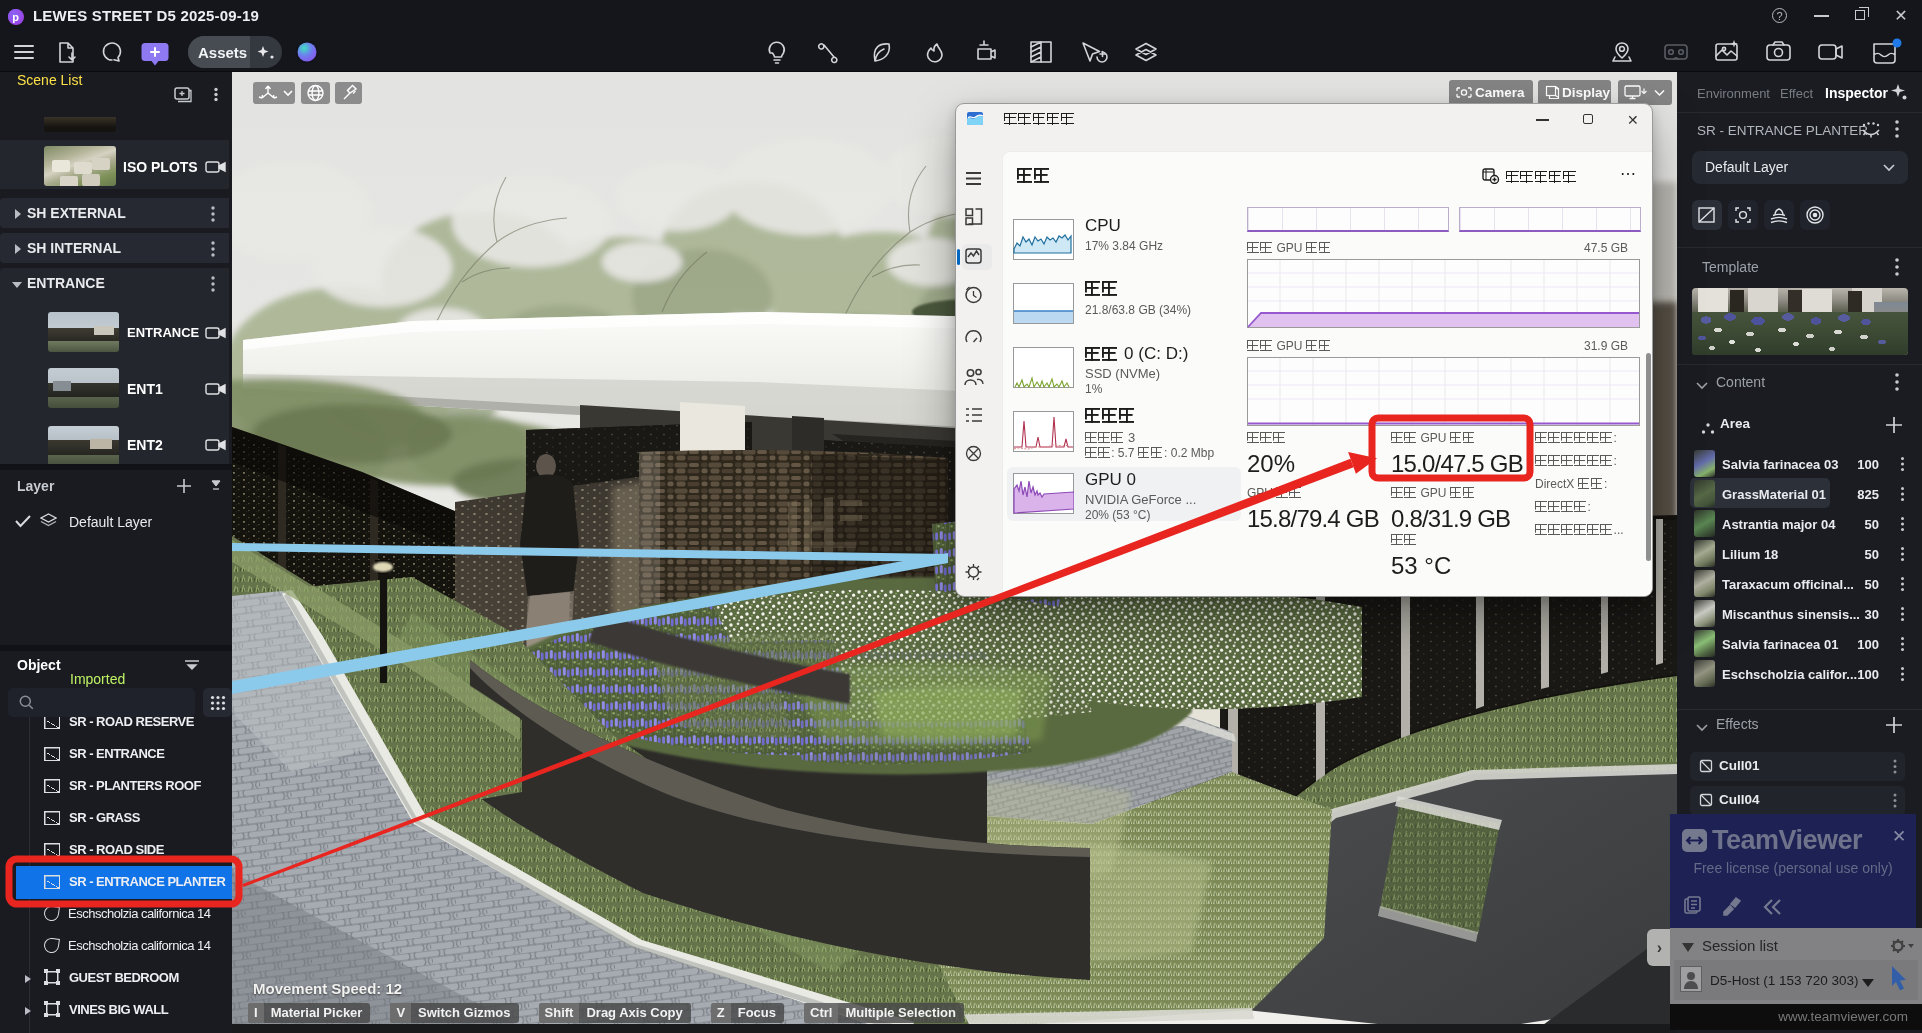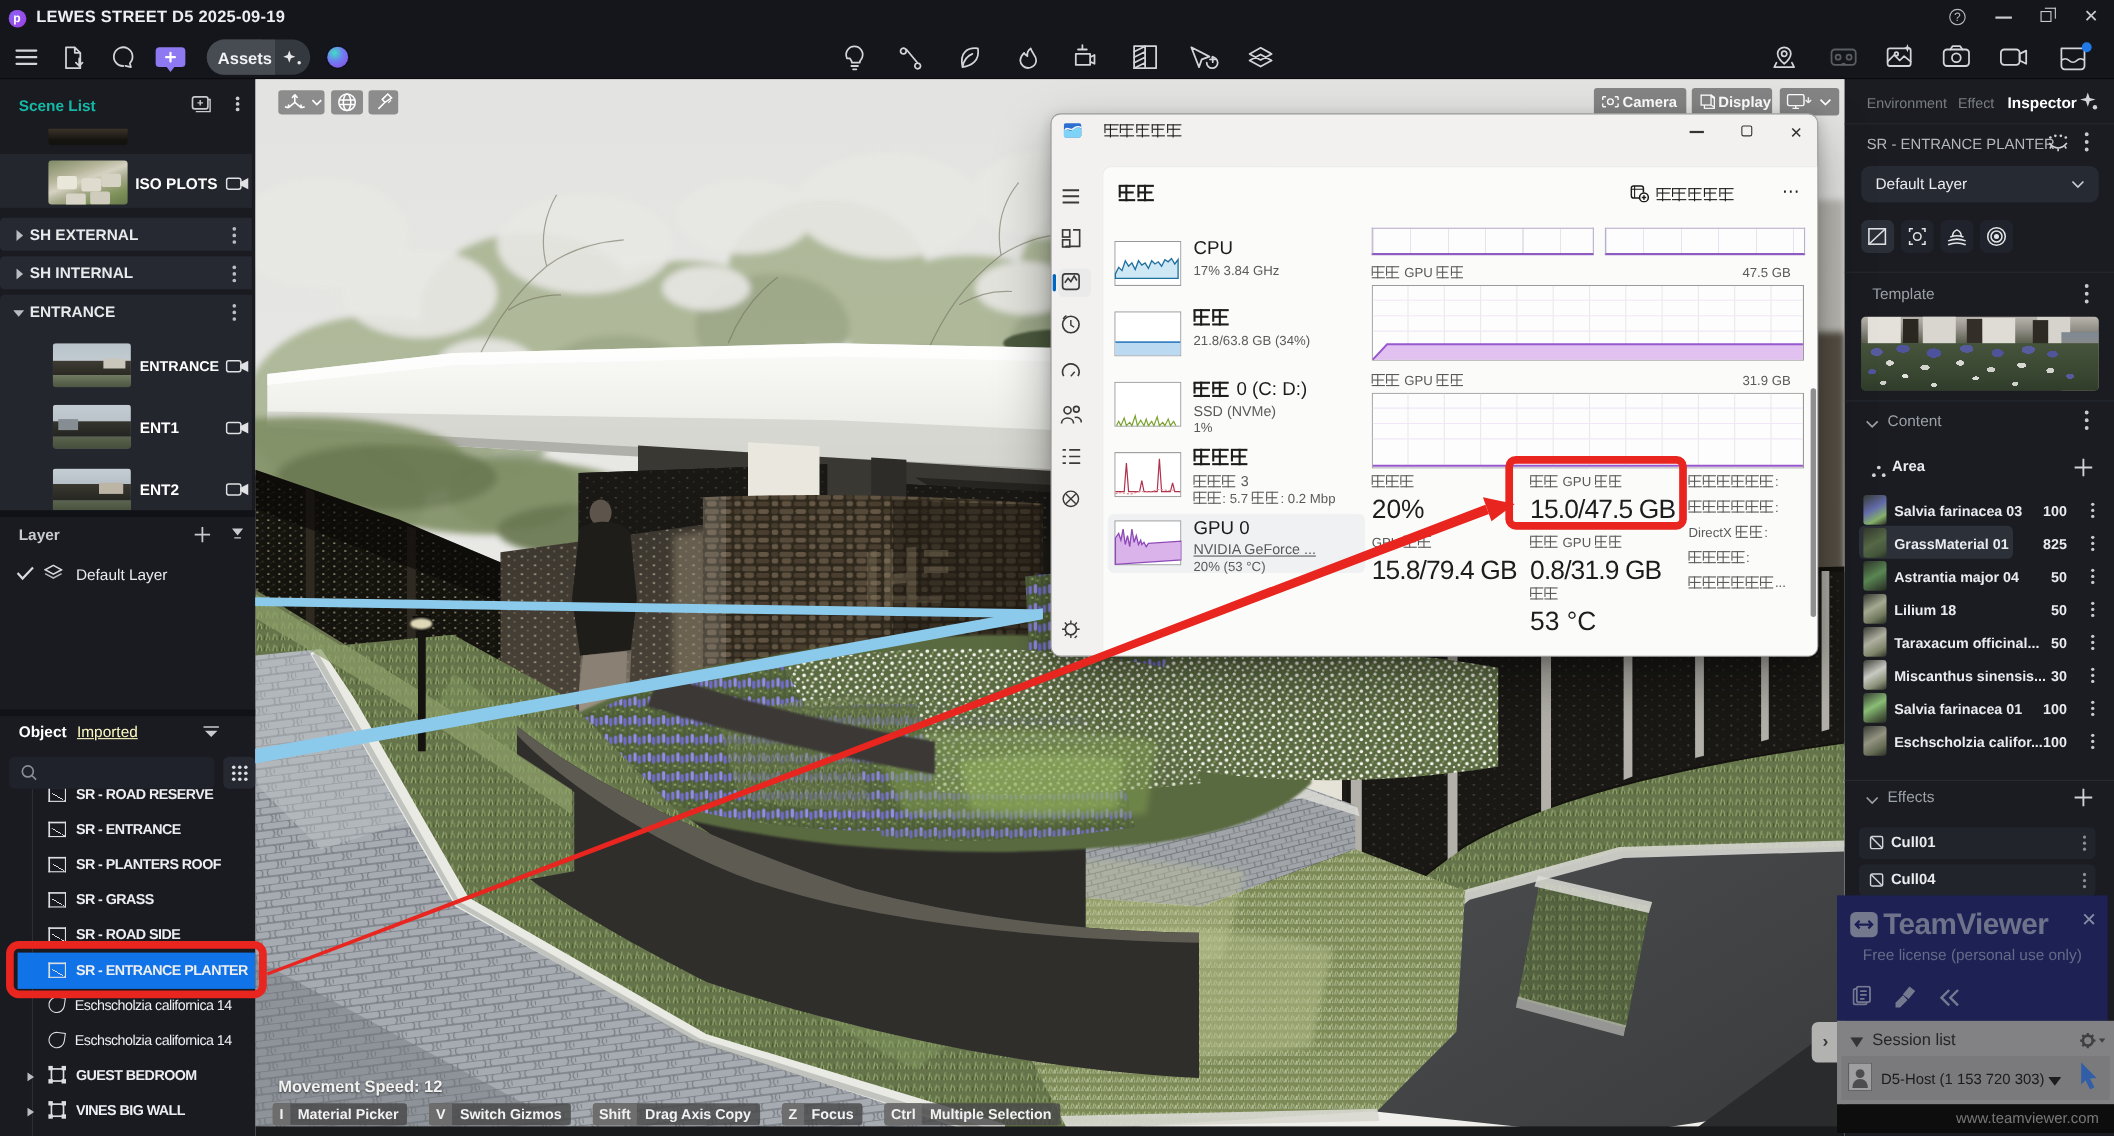--- a/index.html
+++ b/index.html
@@ -492,21 +492,21 @@
     <div class="hint"><span>I</span>Material Picker</div>
     <div class="hint"><span>V</span>Switch Gizmos</div>
     <div class="hint"><span>Shift</span>Drag Axis Copy</div>
     <div class="hint"><span>Z</span>Focus</div>
     <div class="hint"><span>Ctrl</span>Multiple Selection</div>
   </div>
   </div>
 
   <div id="leftpanel" class="abs" style="left:0;top:72px;width:232px;height:961px;background:#191b21;font-size:14px;color:#e3e5e8;">
 
-    <div class="abs" style="left:17px;top:16px;font-weight:bold;color:#14b8a6;">Scene List</div>
+    <div class="abs" style="left:17px;top:0;font-weight:normal;color:#fde047;">Scene List</div>
     <svg class="abs" style="left:172px;top:14px" width="54" height="18" fill="none" stroke="#c7cad0" stroke-width="1.5">
         <rect x="3" y="2" width="14" height="11" rx="2"></rect>
         <path d="M17 4.5h2v11h-13" stroke-width="1.3"></path>
         <path d="M10 5v5M7.5 7.5h5" stroke-width="1.3"></path>
         <g fill="#c7cad0" stroke="none">
           <circle cx="44" cy="3.5" r="1.7"></circle>
           <circle cx="44" cy="8.5" r="1.7"></circle>
           <circle cx="44" cy="13.5" r="1.7"></circle>
         </g>
       </svg>
@@ -607,21 +607,21 @@
         </svg>
       <svg class="abs" style="left:40px;top:43px" width="17" height="15" fill="none" stroke="#d7dade" stroke-width="1.4">
           <path d="M8.5 1l7.5 4-7.5 4L1 5z"></path>
           <path d="M1 8.5l7.5 4 7.5-4" opacity=".8"></path>
         </svg>
       <div class="abs" style="left:69px;top:44px;color:#e8eaed;">Default Layer</div>
     </div>
 
     <div class="abs" style="left:0;top:573px;width:232px;height:388px;border-top:6px solid #101217;background:#191b21;">
       <div class="abs" style="left:17px;top:6px;font-weight:bold;color:#fff;">Object</div>
-      <div class="abs" style="left:70px;top:6px;color:#fef9c3;text-decoration:underline;">Imported</div>
+      <div class="abs" style="left:70px;top:20px;color:#bef264;">Imported</div>
       <svg class="abs" style="left:184px;top:8px" width="16" height="12" fill="none" stroke="#c7cad0" stroke-width="1.4">
           <path d="M1 2h14M4 6l4 4 4-4z" fill="#c7cad0"></path>
         </svg>
       <div class="abs" style="left:8px;top:37px;width:187px;height:29px;background:#1f222a;border-radius:5px;">
         <svg class="abs" style="left:11px;top:7px" width="15" height="15" fill="none" stroke="#8b8e95" stroke-width="1.5">
             <circle cx="6.3" cy="6.3" r="5"></circle>
             <path d="M10.2 10.2l3.6 3.6"></path>
           </svg>
       </div>
       <div class="abs" style="left:203px;top:37px;width:29px;height:29px;background:#262931;border-radius:5px;">
@@ -942,21 +942,21 @@
     <div class="abs" style="left:129px;top:304px;"><span class="z z16 kb"></span><span class="z z16 kb"></span><span class="z z16 kb"></span></div>
     <div class="abs" style="left:129px;top:326px;color:#5a5a5a;font-size:13px;"><span class="z z12 kd"></span><span class="z z12 kd"></span><span class="z z12 kd"></span> 3</div>
     <div class="abs" style="left:129px;top:342px;color:#5a5a5a;white-space:nowrap;"><span class="z z12 kd"></span><span class="z z12 kd"></span>: 5.7 <span class="z z12 kd"></span><span class="z z12 kd"></span>: 0.2 Mbp</div>
 
     <div class="abs" style="left:51px;top:363px;width:234px;height:54px;background:#f0f1f3;border-radius:6px;"></div>
     <svg class="abs" style="left:57px;top:369px" width="61" height="41">
         <rect x="0.5" y="0.5" width="60" height="40" fill="#fff" stroke="#98999b"></rect>
         <path d="M1 40V16l3-4 2 6 2-10 2 14 2-8 2 10 2-16 2 12 2-6 2 8 2-4 1 4 2-2 2 4 2-3 30-2v17z" fill="#d9b3ea" stroke="#8e4ab8" stroke-width="1.2"></path>
       </svg>
     <div class="abs" style="left:129px;top:366px;font-size:17px;">GPU 0</div>
-    <div class="abs" style="left:129px;top:388px;color:#5a5a5a;font-size:13px;text-decoration:underline;">NVIDIA GeForce ...</div>
+    <div class="abs" style="left:129px;top:388px;color:#5a5a5a;font-size:13px;">NVIDIA GeForce ...</div>
     <div class="abs" style="left:129px;top:404px;color:#5a5a5a;">20% (53 °C)</div>
 
     <div class="abs" style="left:291px;top:103px;width:202px;height:25px;border:1px solid #b9aecb;border-bottom:2px solid #8e5bc0;background:#fdfdfd;background-image:repeating-linear-gradient(90deg,#e7e2ee 0 1px,transparent 1px 34px);"></div>
     <div class="abs" style="left:503px;top:103px;width:182px;height:25px;border:1px solid #b9aecb;border-bottom:2px solid #8e5bc0;background:#fdfdfd;background-image:repeating-linear-gradient(90deg,#e7e2ee 0 1px,transparent 1px 34px);"></div>
 
     <div class="abs" style="left:291px;top:137px;color:#5a5a5a;"><span class="z z12 kd"></span><span class="z z12 kd"></span> GPU <span class="z z12 kd"></span><span class="z z12 kd"></span></div>
     <div class="abs" style="left:628px;top:137px;color:#5a5a5a;">47.5 GB</div>
     <svg class="abs" style="left:291px;top:155px" width="393" height="69">
         <rect x="0.5" y="0.5" width="392" height="68" fill="#fdfdfd" stroke="#9a9a9a"></rect>
         <g stroke="#e9e9e9">

